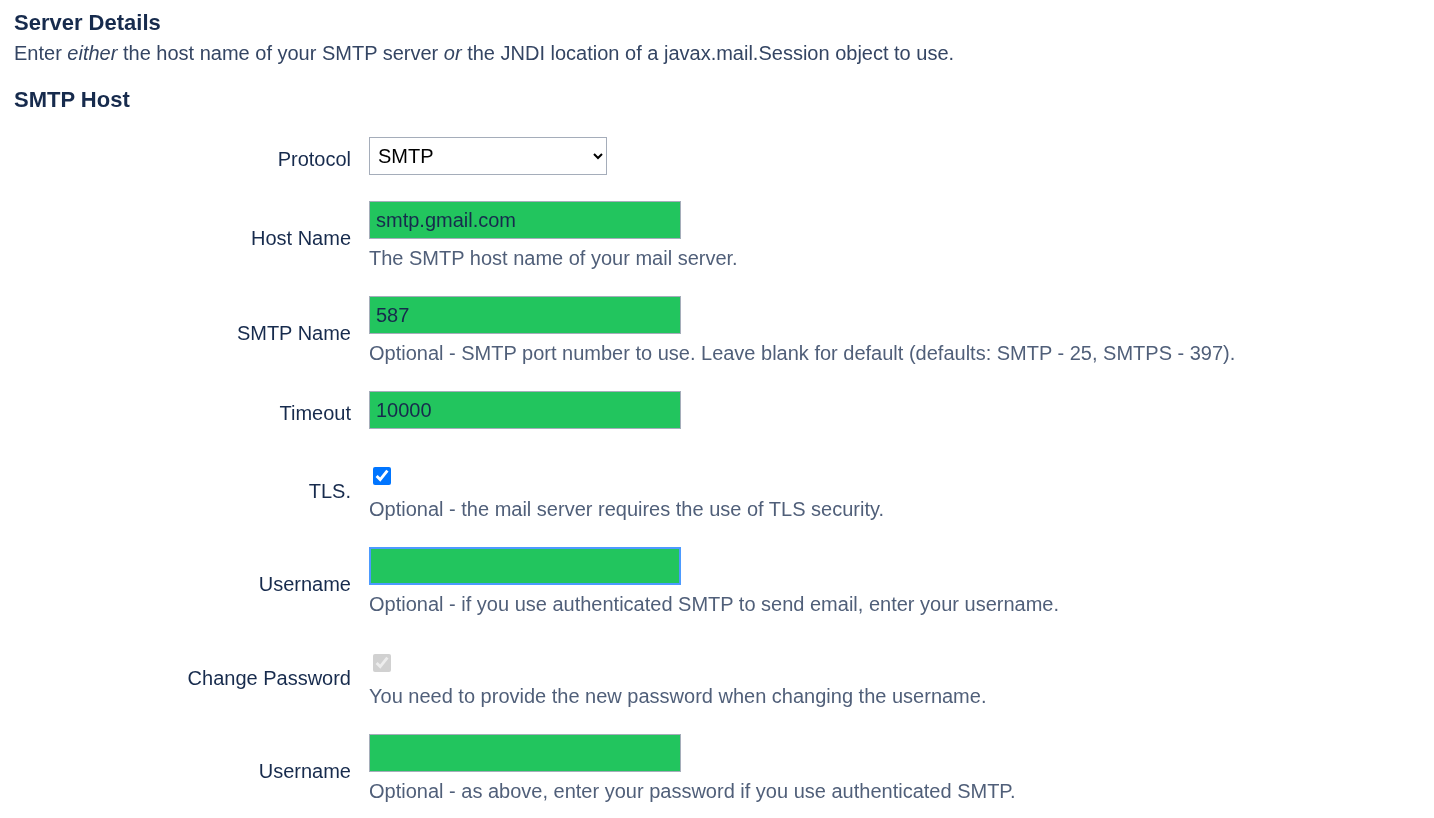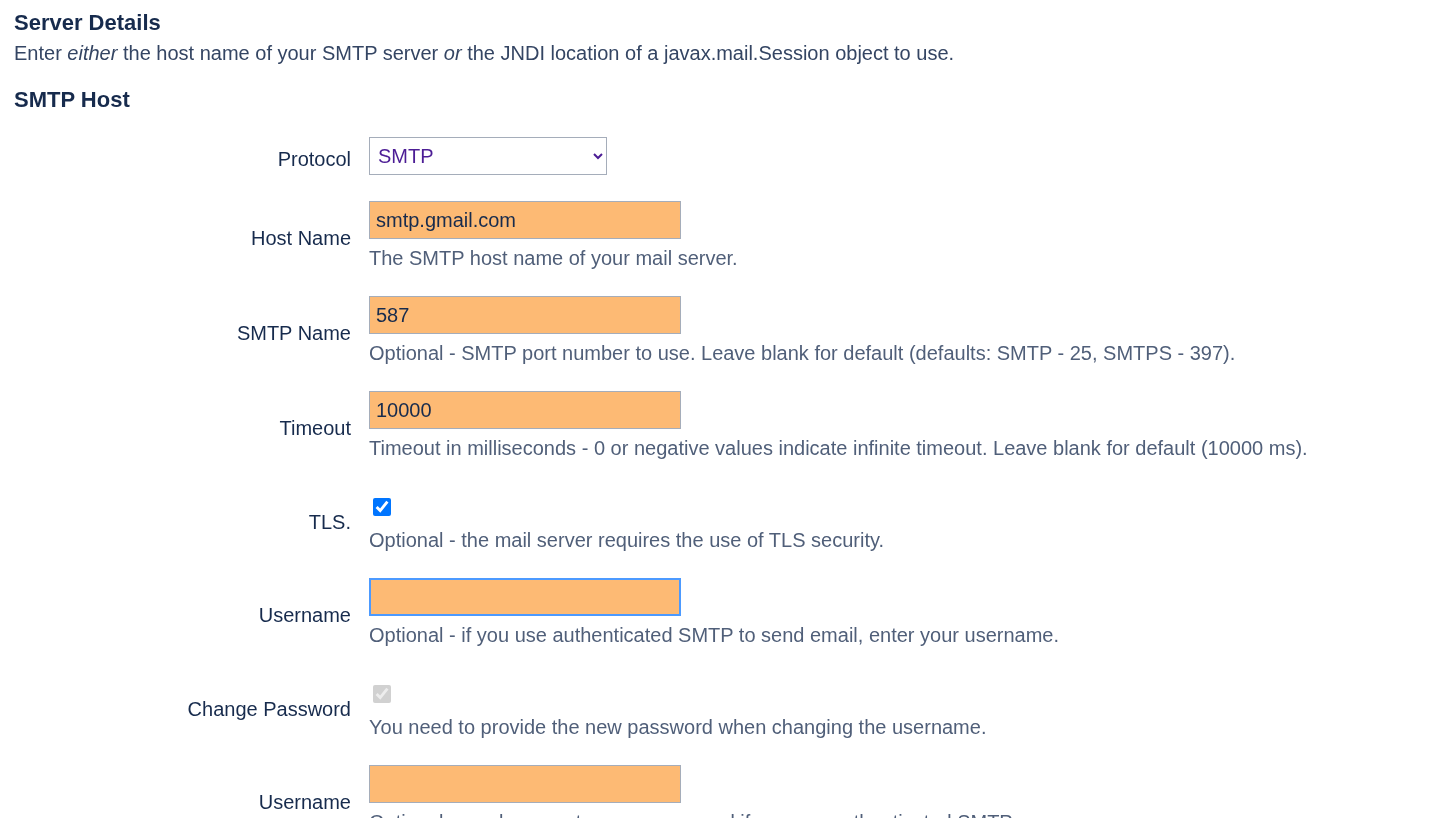--- a/index.html
+++ b/index.html
@@ -44,36 +44,36 @@
       font-size: 20px;
       color: #505f79;
       margin-top: 8px;
     }
     input[type="text"], input[type="password"] {
       width: 312px;
       height: 38px;
       font-size: 20px;
       padding: 2px 6px;
       border: 1px solid #a5adba;
-      background: #fdba74;
+      background: #22c55e;
       color: #172b4d;
       font-family: inherit;
     }
     input.focused {
       border: 2px solid #4c9aff;
       outline: none;
     }
     select {
       width: 238px;
       height: 38px;
       font-size: 20px;
       padding: 2px 4px;
       border: 1px solid #a5adba;
       background: #fff;
-      color: #4c1d95;
+      color: #000000;
       font-family: inherit;
     }
     input[type="checkbox"] {
       width: 18px;
       height: 18px;
       margin-top: 12px;
     }
   </style>
 </head>
 <body>
@@ -107,21 +107,20 @@
   <div class="form-field">
     <input type="text" value="587" style="">
     <div class="desc">Optional - SMTP port number to use. Leave blank for default (defaults: SMTP - 25, SMTPS - 397).</div>
   </div>
 </div>
 
 <div class="form-row">
   <div class="form-label">Timeout</div>
   <div class="form-field">
     <input type="text" value="10000" style="">
-    <div class="desc">Timeout in milliseconds - 0 or negative values indicate infinite timeout. Leave blank for default (10000 ms).</div>
   </div>
 </div>
 
 <div class="form-row">
   <div class="form-label">TLS.</div>
   <div class="form-field">
     <input type="checkbox" id="tls-checkbox" checked="" style="">
     <div class="desc">Optional - the mail server requires the use of TLS security.</div>
   </div>
 </div>

